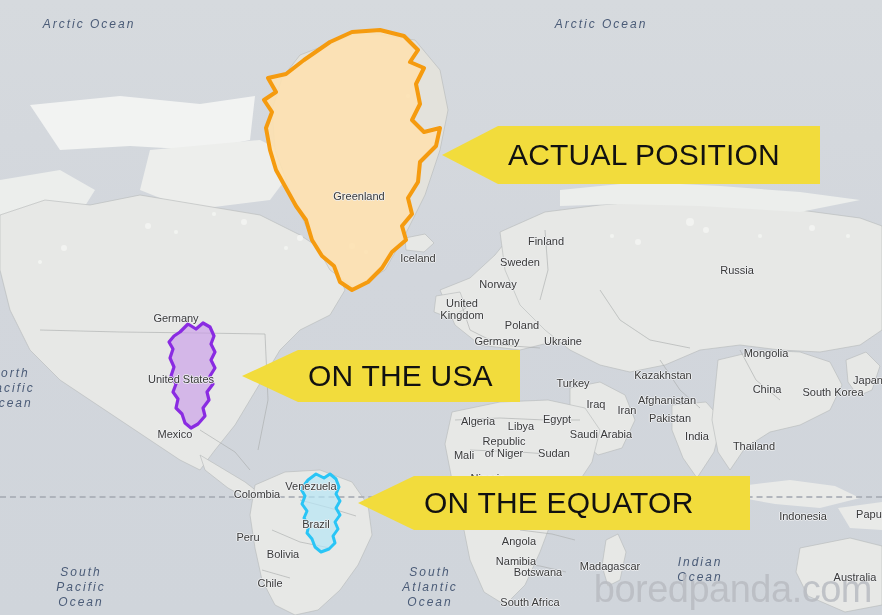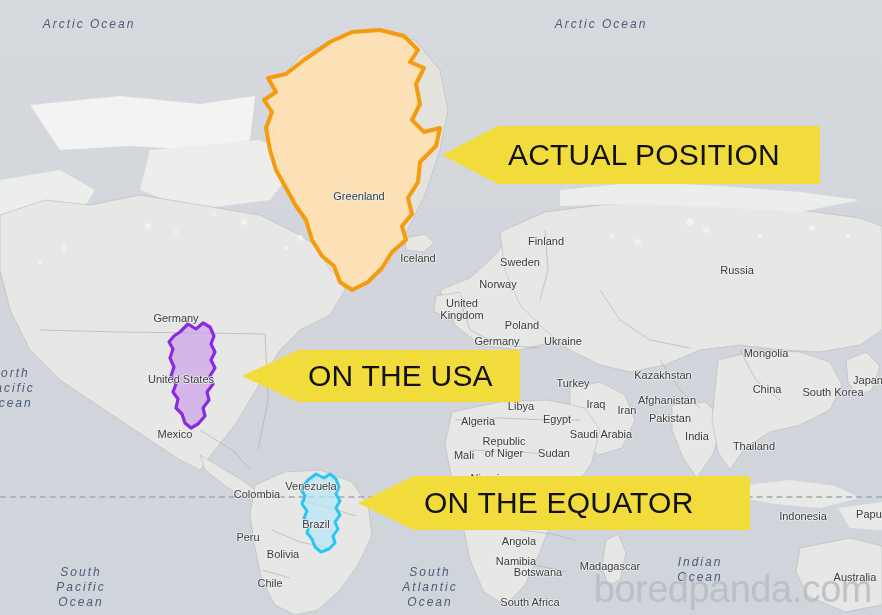--- a/index.html
+++ b/index.html
@@ -269,21 +269,21 @@
       <div class="lbl" style="left: 563px; top: 341px;">Ukraine</div>
       <div class="lbl" style="left: 737px; top: 270px;">Russia</div>
       <div class="lbl" style="left: 663px; top: 375px;">Kazakhstan</div>
       <div class="lbl" style="left: 573px; top: 383px;">Turkey</div>
       <div class="lbl" style="left: 596px; top: 404px;">Iraq</div>
       <div class="lbl" style="left: 627px; top: 410px;">Iran</div>
       <div class="lbl" style="left: 667px; top: 400px;">Afghanistan</div>
       <div class="lbl" style="left: 670px; top: 418px;">Pakistan</div>
       <div class="lbl" style="left: 697px; top: 436px;">India</div>
       <div class="lbl" style="left: 478px; top: 421px;">Algeria</div>
-      <div class="lbl" style="left: 521px; top: 406px;">Libya</div>
+      <div class="lbl" style="left: 521px; top: 426px;">Libya</div>
       <div class="lbl" style="left: 557px; top: 419px;">Egypt</div>
       <div class="lbl" style="left: 601px; top: 434px;">Saudi Arabia</div>
       <div class="lbl" style="left: 464px; top: 443px; margin-top: 12px;">Mali</div>
       <div class="lbl" style="left: 504px; top: 447px;">Republic
 of Niger</div>
       <div class="lbl" style="left: 554px; top: 453px;">Sudan</div>
       <div class="lbl" style="left: 488px; top: 478px;">Nigeria</div>
       <div class="lbl" style="left: 766px; top: 353px;">Mongolia</div>
       <div class="lbl" style="left: 767px; top: 389px;">China</div>
       <div class="lbl" style="left: 833px; top: 392px;">South Korea</div>

